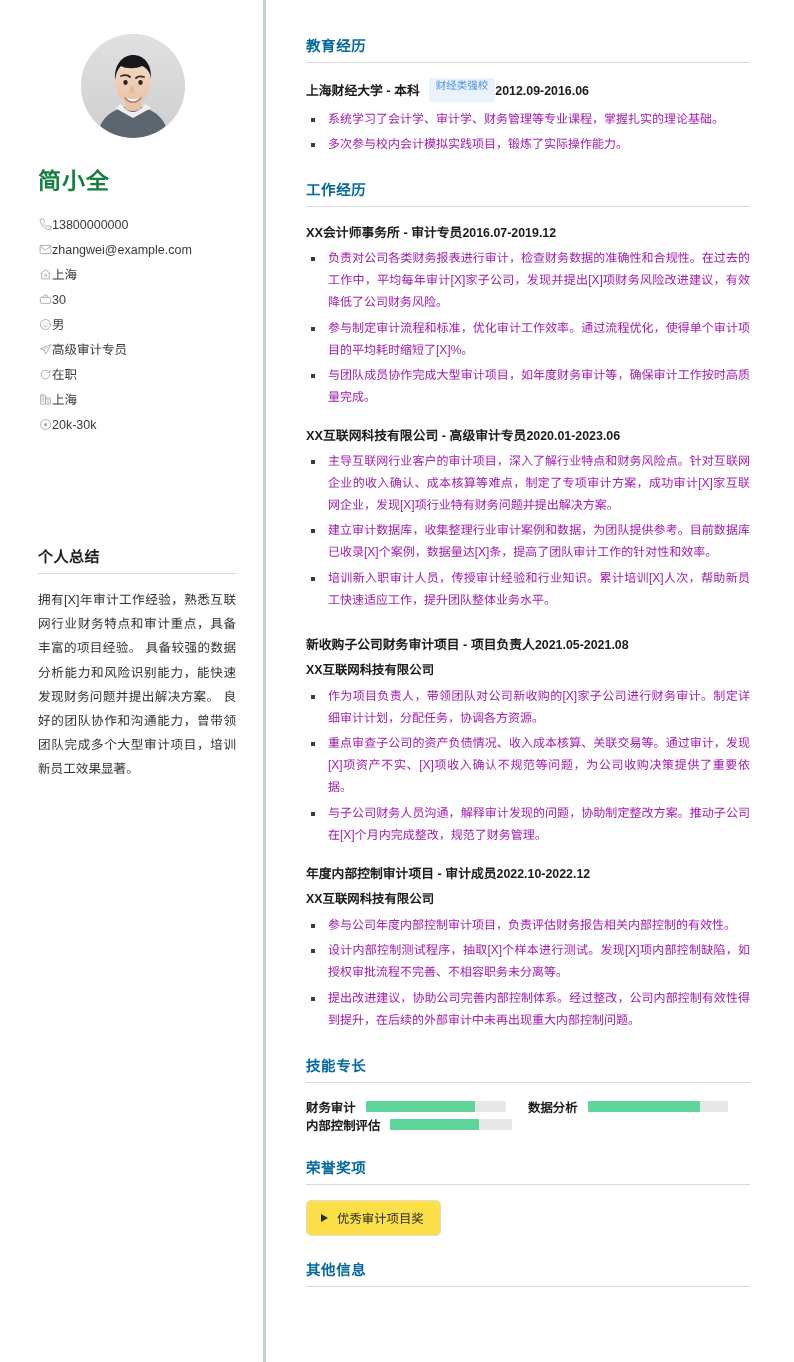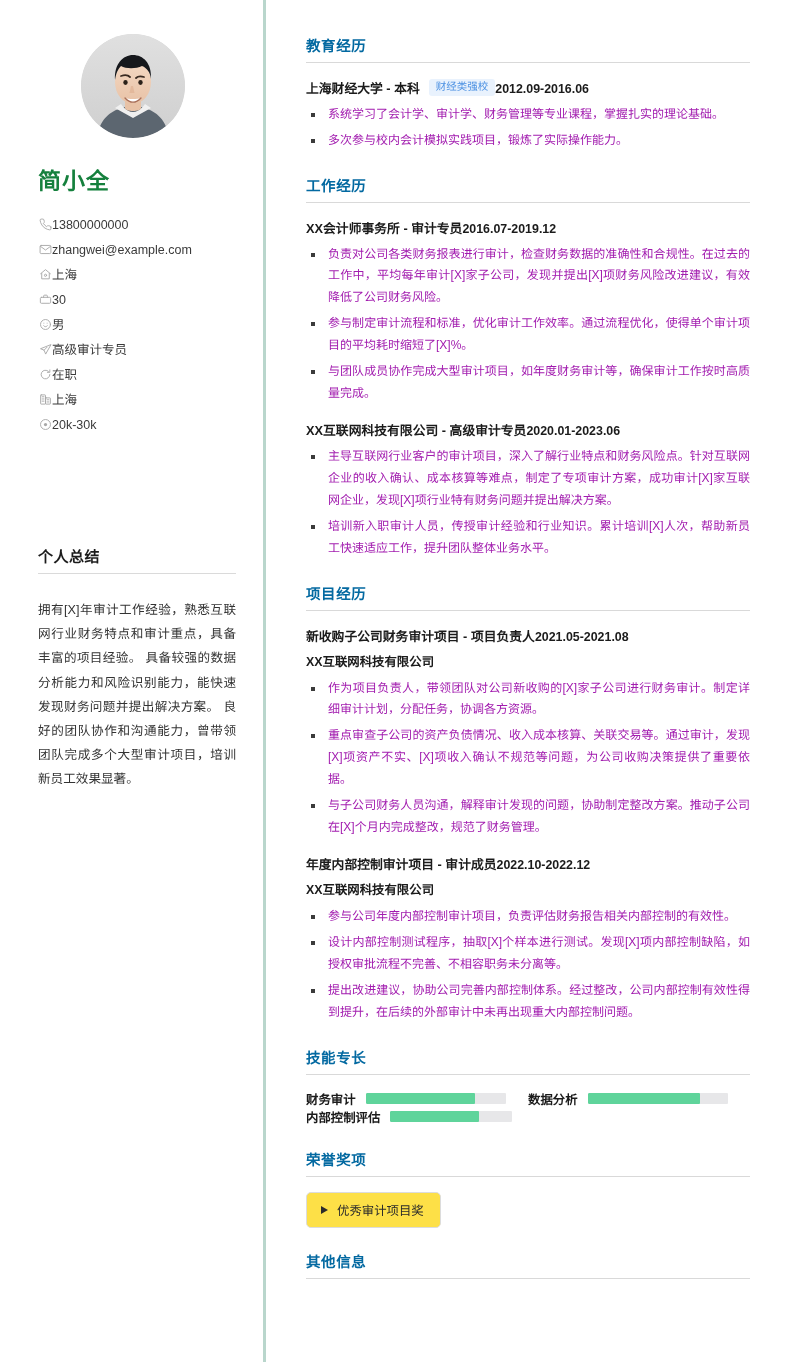--- a/index.html
+++ b/index.html
@@ -98,21 +98,21 @@
   .contact-text { line-height: 1; padding-top: 1px; }
 
   .sidebar-section { margin-top: 108px; margin-left: 8px; }
 
   .side-heading {
     font-size: 15px;
     font-weight: bold;
     color: #1b1b1b;
     padding-bottom: 7px;
     border-bottom: 1px solid #dadada;
-    margin-bottom: 24px;
+    margin-bottom: 14px;
     letter-spacing: .5px;
   }
 
   .summary-text {
     font-size: 12.6px;
     line-height: 1.92;
     color: #333333;
     text-align: justify;
     word-break: break-all;
   }
@@ -156,21 +156,21 @@
     flex-wrap: wrap;
   }
 
   .tag {
     display: inline-block;
     font-size: 10.5px;
     font-weight: normal;
     color: #4a90e2;
     background: #e9f2fd;
     border-radius: 3px;
-    padding: 2px 7px 3px 7px;
+    padding: 2px 7px 10px 7px;
     line-height: 1.1;
     white-space: nowrap;
   }
 
   .entry-date {
     font-size: 12.4px;
     font-weight: bold;
     color: #1b1b1b;
     white-space: nowrap;
     flex: 0 0 auto;
@@ -452,27 +452,27 @@
 
       <div class="entry">
         <div class="entry-head">
           <div class="entry-title">
             <span>XX互联网科技有限公司 - 高级审计专员</span>
           </div>
           <div class="entry-date">2020.01-2023.06</div>
         </div>
         <ul class="bullets">
           <li class="bullet">主导互联网行业客户的审计项目，深入了解行业特点和财务风险点。针对互联网企业的收入确认、成本核算等难点，制定了专项审计方案，成功审计[X]家互联网企业，发现[X]项行业特有财务问题并提出解决方案。</li>
+          <li class="bullet">建立审计数据库，收集整理行业审计案例和数据，为团队提供参考。目前数据库已收录[X]个案例，数据量达[X]条，提高了团队审计工作的针对性和效率。</li>
           <li class="bullet">培训新入职审计人员，传授审计经验和行业知识。累计培训[X]人次，帮助新员工快速适应工作，提升团队整体业务水平。</li>
         </ul>
       </div>
     </section>
 
     <section class="section">
-      <h2 class="section-heading">项目经历</h2>
 
       <div class="entry">
         <div class="entry-head">
           <div class="entry-title">
             <span>新收购子公司财务审计项目 - 项目负责人</span>
           </div>
           <div class="entry-date">2021.05-2021.08</div>
         </div>
         <div class="entry-sub">XX互联网科技有限公司</div>
         <ul class="bullets">

